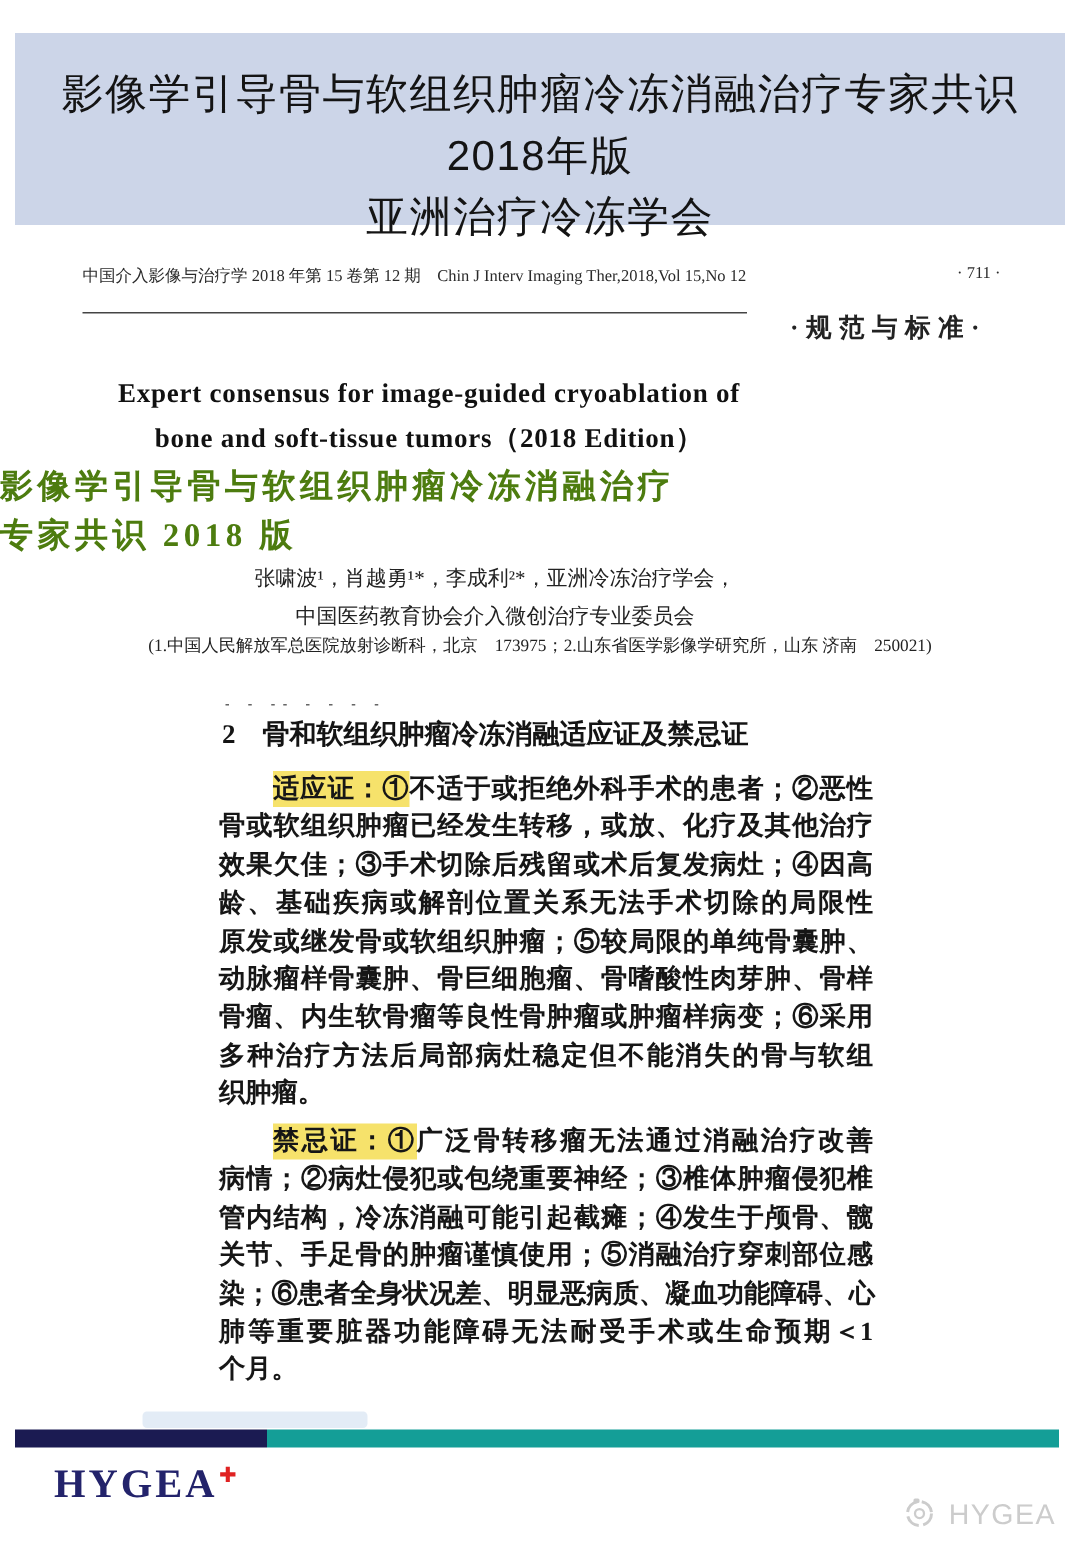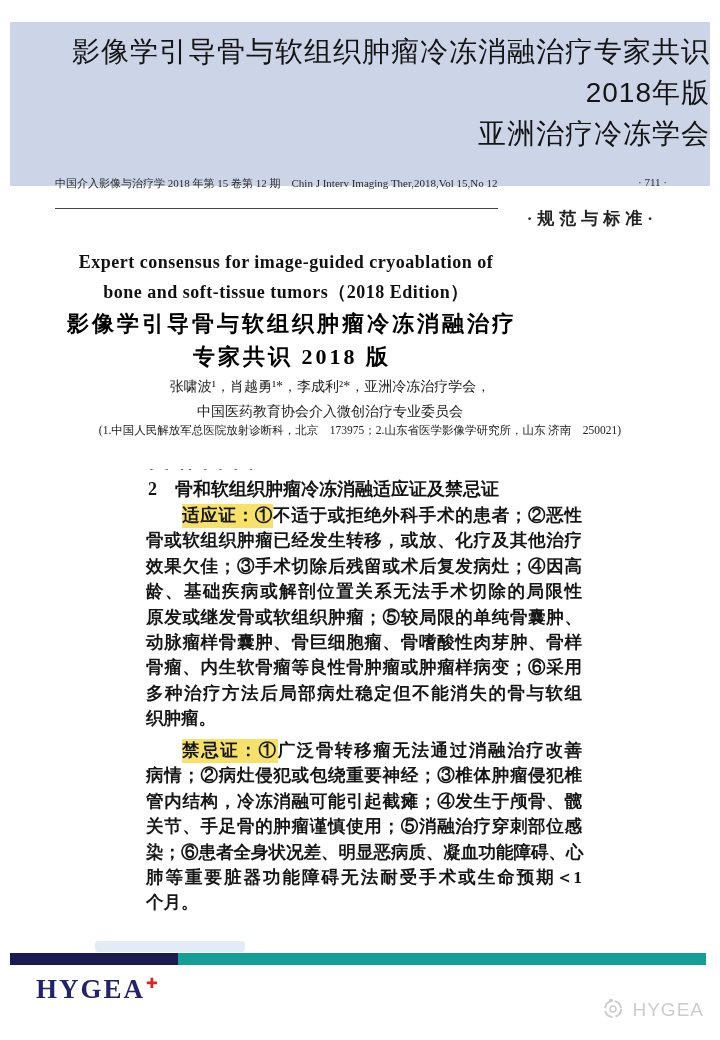--- a/index.html
+++ b/index.html
@@ -1,53 +1,53 @@
 <!DOCTYPE html>
 <html><head>
 <meta charset="utf-8">
 <style>
   html,body{margin:0;padding:0;background:#ffffff;}
   .page{position:relative;width:720px;height:1040px;background:#ffffff;overflow:hidden;
         font-family:"Liberation Serif","DejaVu Serif",serif;color:#1c1c1c;}
 
   
-  .banner{position:absolute;left:10px;top:22px;width:700px;height:164px;
-          background:#ccd5e8;text-align:right;padding-top:9px;box-sizing:border-box;
+  .banner{position:absolute;left:10px;top:22px;width:700px;height:128px;
+          background:#ccd5e8;text-align:center;padding-top:20px;box-sizing:border-box;
           font-family:"Liberation Sans","DejaVu Sans",sans-serif;}
   .banner div{font-size:28px;line-height:41px;color:#141414;letter-spacing:1px;}
 
   
   .journal-row{position:absolute;left:55px;top:176px;width:612px;display:flex;
                justify-content:space-between;align-items:flex-start;}
   .citation{font-size:11px;color:#2a2a2a;border-bottom:1px solid #444;padding-bottom:17px;}
   .pageno{font-size:11px;color:#2a2a2a;}
   .column-label{position:absolute;top:207px;right:62px;font-size:17px;color:#222;
                 letter-spacing:5px;font-weight:600;}
   .title-en{position:absolute;top:247px;left:0;width:572px;text-align:center;
             font-weight:bold;font-size:18px;line-height:30px;color:#111;letter-spacing:0.5px;}
-  .title-cn{position:absolute;top:307px;left:0;width:584px;text-align:center;
-            font-weight:bold;font-size:22px;line-height:33px;color:#000000;letter-spacing:3px;}
+  .title-cn{position:absolute;top:307px;left:0;width:584px;text-align:left;
+            font-weight:bold;font-size:22px;line-height:33px;color:#4d7c0f;letter-spacing:3px;}
   .authors{position:absolute;top:374px;left:0;width:660px;text-align:center;
            font-size:14px;line-height:25px;color:#222;}
   .affil{position:absolute;top:423px;left:0;width:720px;text-align:center;
          font-size:11.5px;color:#222;}
 
   .clipped-line{position:absolute;top:464px;left:150px;width:200px;height:8px;
                 overflow:hidden;font-size:9px;letter-spacing:5px;color:#333;font-weight:bold;}
 
   .section-heading{position:absolute;top:477px;left:148px;width:440px;
                    font-size:18px;font-weight:bold;color:#141414;}
 
   .para{position:absolute;left:146px;width:436px;font-size:17.5px;line-height:25.4px;
         color:#161616;font-weight:600;}
   .para1{top:503px;}
   .para2{top:738px;}
   .bodyline{text-align:justify;text-align-last:justify;white-space:nowrap;}
   .lines .bodyline:last-child{text-align-last:left;}
-  .firstline{text-indent:36px;}
+  .firstline{text-indent:36px;margin-top:10px;}
   .hl{background:#f6e26b;padding:1px 0 3px 0;}
 
   
   .scan-artifact{position:absolute;left:95px;top:941px;width:150px;height:11px;
                  background:rgba(175,200,230,0.35);border-radius:3px;}
   .bar-navy{position:absolute;left:10px;top:953px;width:168px;height:12px;background:#1b1b52;}
   .bar-teal{position:absolute;left:178px;top:953px;width:528px;height:12px;background:#149e97;}
   .hygea-logo{position:absolute;left:12px;top:974px;
               font-family:"Liberation Serif","DejaVu Serif",serif;
               font-weight:bold;font-size:27px;color:#23236b;letter-spacing:2px;margin-left:24px;}

